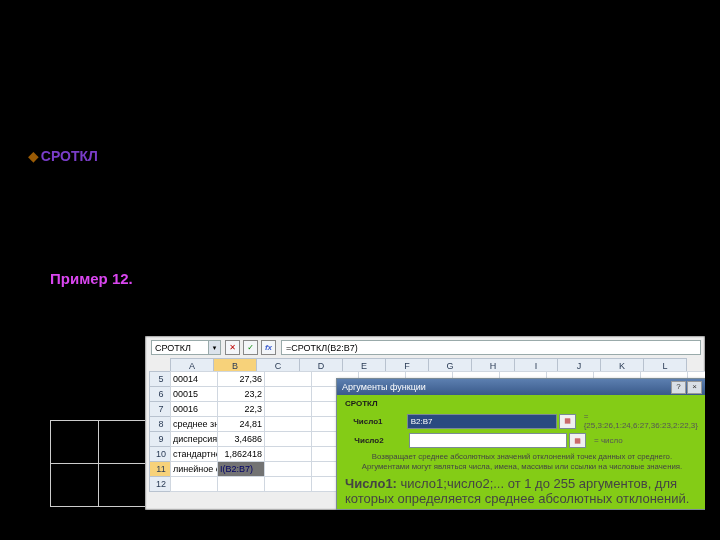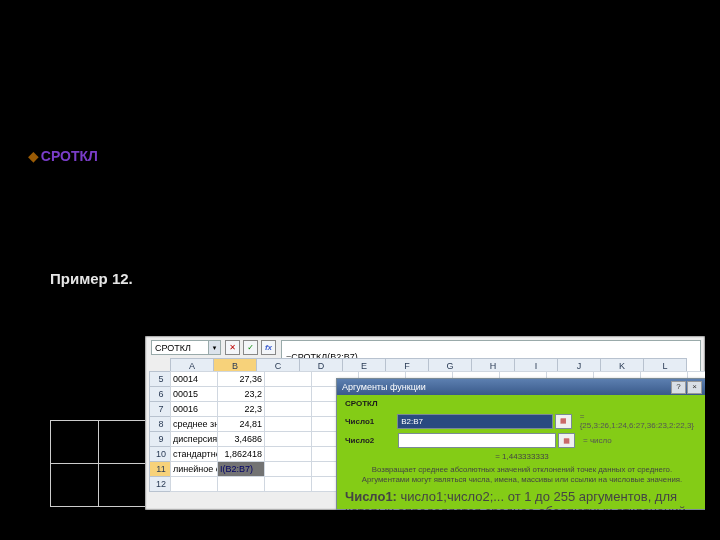--- a/index.html
+++ b/index.html
@@ -1,52 +1,52 @@
 <!DOCTYPE html>
 <html><head>
 <meta charset="utf-8">
 <style>
   html,body{margin:0;padding:0;width:720px;height:540px;background:#000;font-family:Arial,Helvetica,sans-serif;color:#fff;overflow:hidden}
   .slide{position:relative;width:576px;height:540px}
   .bullet{position:absolute;left:28px;top:148px;font-size:14px}
   .bullet .diamond{color:#9a5b05;margin-right:2px}
   .bullet .kw{color:#7a3dc9;font-weight:700}
-  .example{position:absolute;left:50px;top:270px;color:#e5e5e5;font-weight:700;font-size:15px}
+  .example{position:absolute;left:50px;top:270px;color:#d946ef;font-weight:700;font-size:15px}
   .grid{position:absolute;left:50px;top:420px;border-collapse:collapse}
   .grid td{border:1px solid #ccc;width:45px;height:40px;background:#000}
   
   .shot{position:absolute;left:145px;top:336px;width:560px;height:174px;background:#eee;color:#000;font-family:Tahoma,Arial,sans-serif;font-size:9px;overflow:hidden;box-shadow:0 0 2px #000 inset}
   .namebox{position:absolute;left:6px;top:4px;width:62px;height:13px;background:#fff;border:1px solid #9aa;display:flex;align-items:center;padding:0 3px}
   .namebox .dd{position:absolute;right:0;top:0;width:11px;height:13px;background:#dce3ec;border-left:1px solid #9aa;display:flex;align-items:center;justify-content:center;font-size:7px}
   .fbtns{position:absolute;left:80px;top:4px;display:flex;gap:3px}
   .fbtn{width:13px;height:13px;border:1px solid #888;background:#f4f6f9;display:flex;align-items:center;justify-content:center;font-size:8px;line-height:1}
   .fbtn.red{color:#b00}
   .fbtn.green{color:#080}
   .fbtn.fx{font-style:italic;color:#4060d0;font-weight:700}
-  .fbar{position:absolute;left:136px;top:4px;right:4px;height:13px;background:#fff;border:1px solid #9aa;display:flex;align-items:center;padding:9px 4px}
+  .fbar{position:absolute;left:136px;top:4px;right:4px;height:13px;background:#fff;border:1px solid #9aa;display:flex;align-items:center;padding:0 4px}
   .cols{position:absolute;left:26px;top:22px;display:flex}
   .colh{width:42px;height:14px;background:#e6edf5;border:1px solid #b8c2cf;margin-left:-1px;text-align:center;line-height:14px;color:#2a3b55}
   .colh.sel{background:#f7d27a}
   .rows{position:absolute;left:4px;top:36px}
   .rowh{width:22px;height:14px;background:#e6edf5;border:1px solid #b8c2cf;margin-top:-1px;text-align:center;line-height:14px;color:#2a3b55}
   .rowh.sel{background:#f7d27a}
   .cells{position:absolute;left:26px;top:36px}
   .crow{display:flex}
   .cell{width:42px;height:14px;background:#fff;border:1px solid #d0d7e0;margin-left:-1px;margin-top:-1px;padding:0 2px;line-height:14px;color:#000;text-align:right;overflow:hidden;white-space:nowrap}
   .cell.l{text-align:left}
   .cell.act{background:#737373;color:#006;text-align:left}
   
   .dlg{position:absolute;left:191px;top:42px;width:370px;height:130px;background:#84cc16;border:1px solid #7a8a95;box-shadow:1px 1px 3px rgba(0,0,0,.4)}
   .dlg .title{height:16px;background:linear-gradient(#5c7fb0,#3a5a8a);color:#fff;font-size:9px;line-height:16px;padding:0 5px;display:flex;justify-content:space-between;align-items:center}
   .dlg .closes{display:flex;gap:1px}
   .dlg .closes span{width:13px;height:11px;background:#d9dfe6;border:1px solid #999;font-size:8px;text-align:center;line-height:10px;color:#333}
   .dlg .body{padding:4px 8px;font-size:8px;color:#222}
   .dlg .fname{color:#1a1a1a;font-weight:700;margin-bottom:4px}
   .dlg .row{display:flex;align-items:center;margin:3px 0}
-  .dlg .lbl{width:48px;text-align:left;margin-right:5px;font-weight:700}
+  .dlg .lbl{width:48px;text-align:center;margin-right:16px;font-weight:700}
   .dlg .inp{width:150px;height:13px;background:#fff;border:1px solid #7a8a95;padding:0 3px;line-height:13px}
   .dlg .inp.sel{background:#2a4a80;color:#fff}
   .dlg .pick{width:15px;height:13px;border:1px solid #7a8a95;background:#f0f0f0;margin-left:2px;display:flex;align-items:center;justify-content:center;font-size:7px;color:#b33}
   .dlg .eq{margin-left:8px;color:#555}
   .dlg .desc{margin-top:4px;color:#444;font-size:7.8px;line-height:1.3;text-align:center;padding:0 6px}
   .dlg .res{text-align:center;color:#444;margin-top:4px}
   .dlg .arg{margin-top:4px;text-align:left;font-size:13px;color:#444}
 </style>
 </head>
 <body>
@@ -239,21 +239,20 @@
           <div class="inp sel">B2:B7</div>
           <div class="pick">▦</div>
           <div class="eq">= {25,3:26,1:24,6:27,36:23,2:22,3}</div>
         </div>
         <div class="row">
           <div class="lbl">Число2</div>
           <div class="inp"></div>
           <div class="pick">▦</div>
           <div class="eq">= число</div>
         </div>
-        <div class="res">=  1,443333333</div>
         <div class="desc">Возвращает среднее абсолютных значений отклонений точек данных от среднего. Аргументами могут являться числа, имена, массивы или ссылки на числовые значения.</div>
         <div class="arg">
           <b>Число1:</b>&nbsp;<span>число1;число2;... от 1 до 255 аргументов, для которых определяется среднее абсолютных отклонений.</span>
         </div>
       </div>
     </div>
   </div>
 </div>
 
 </body></html>

